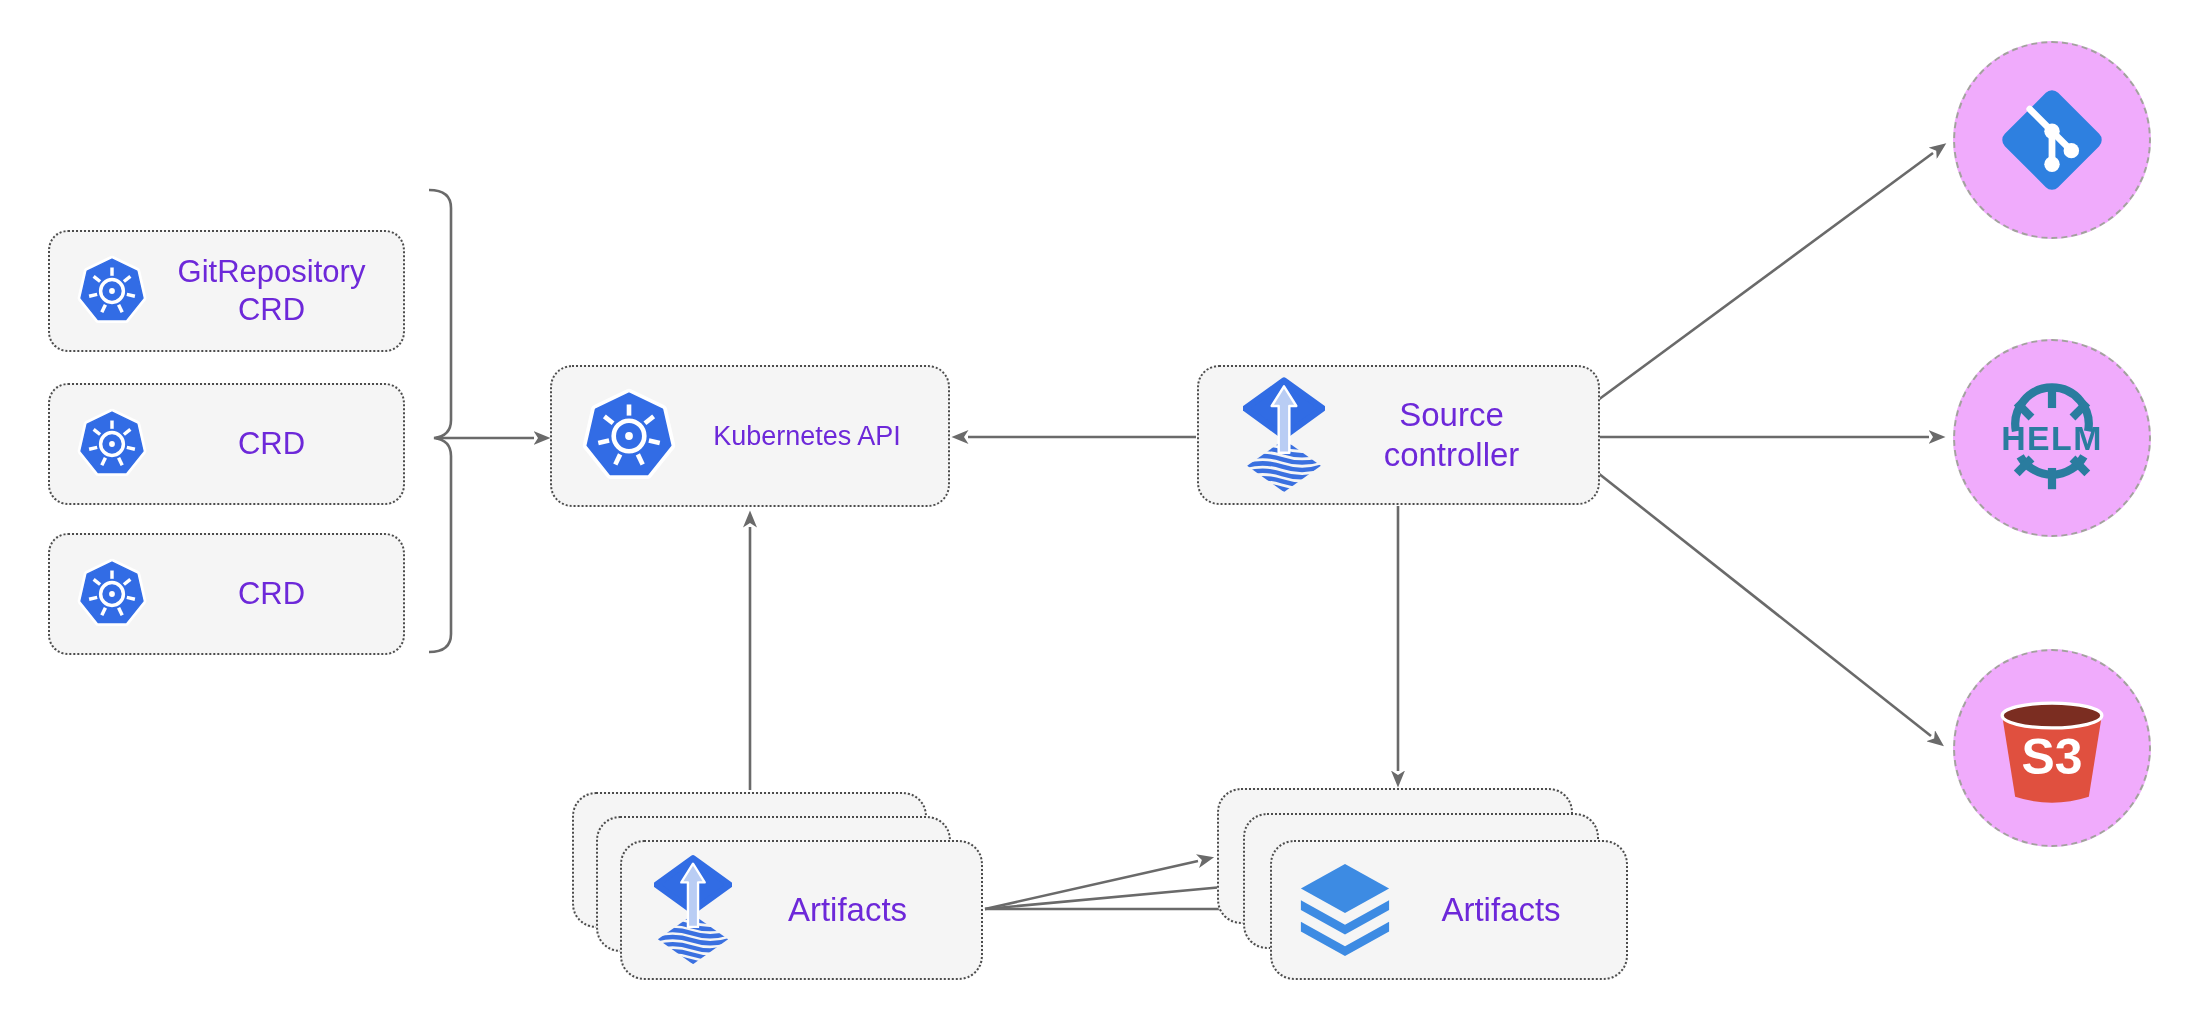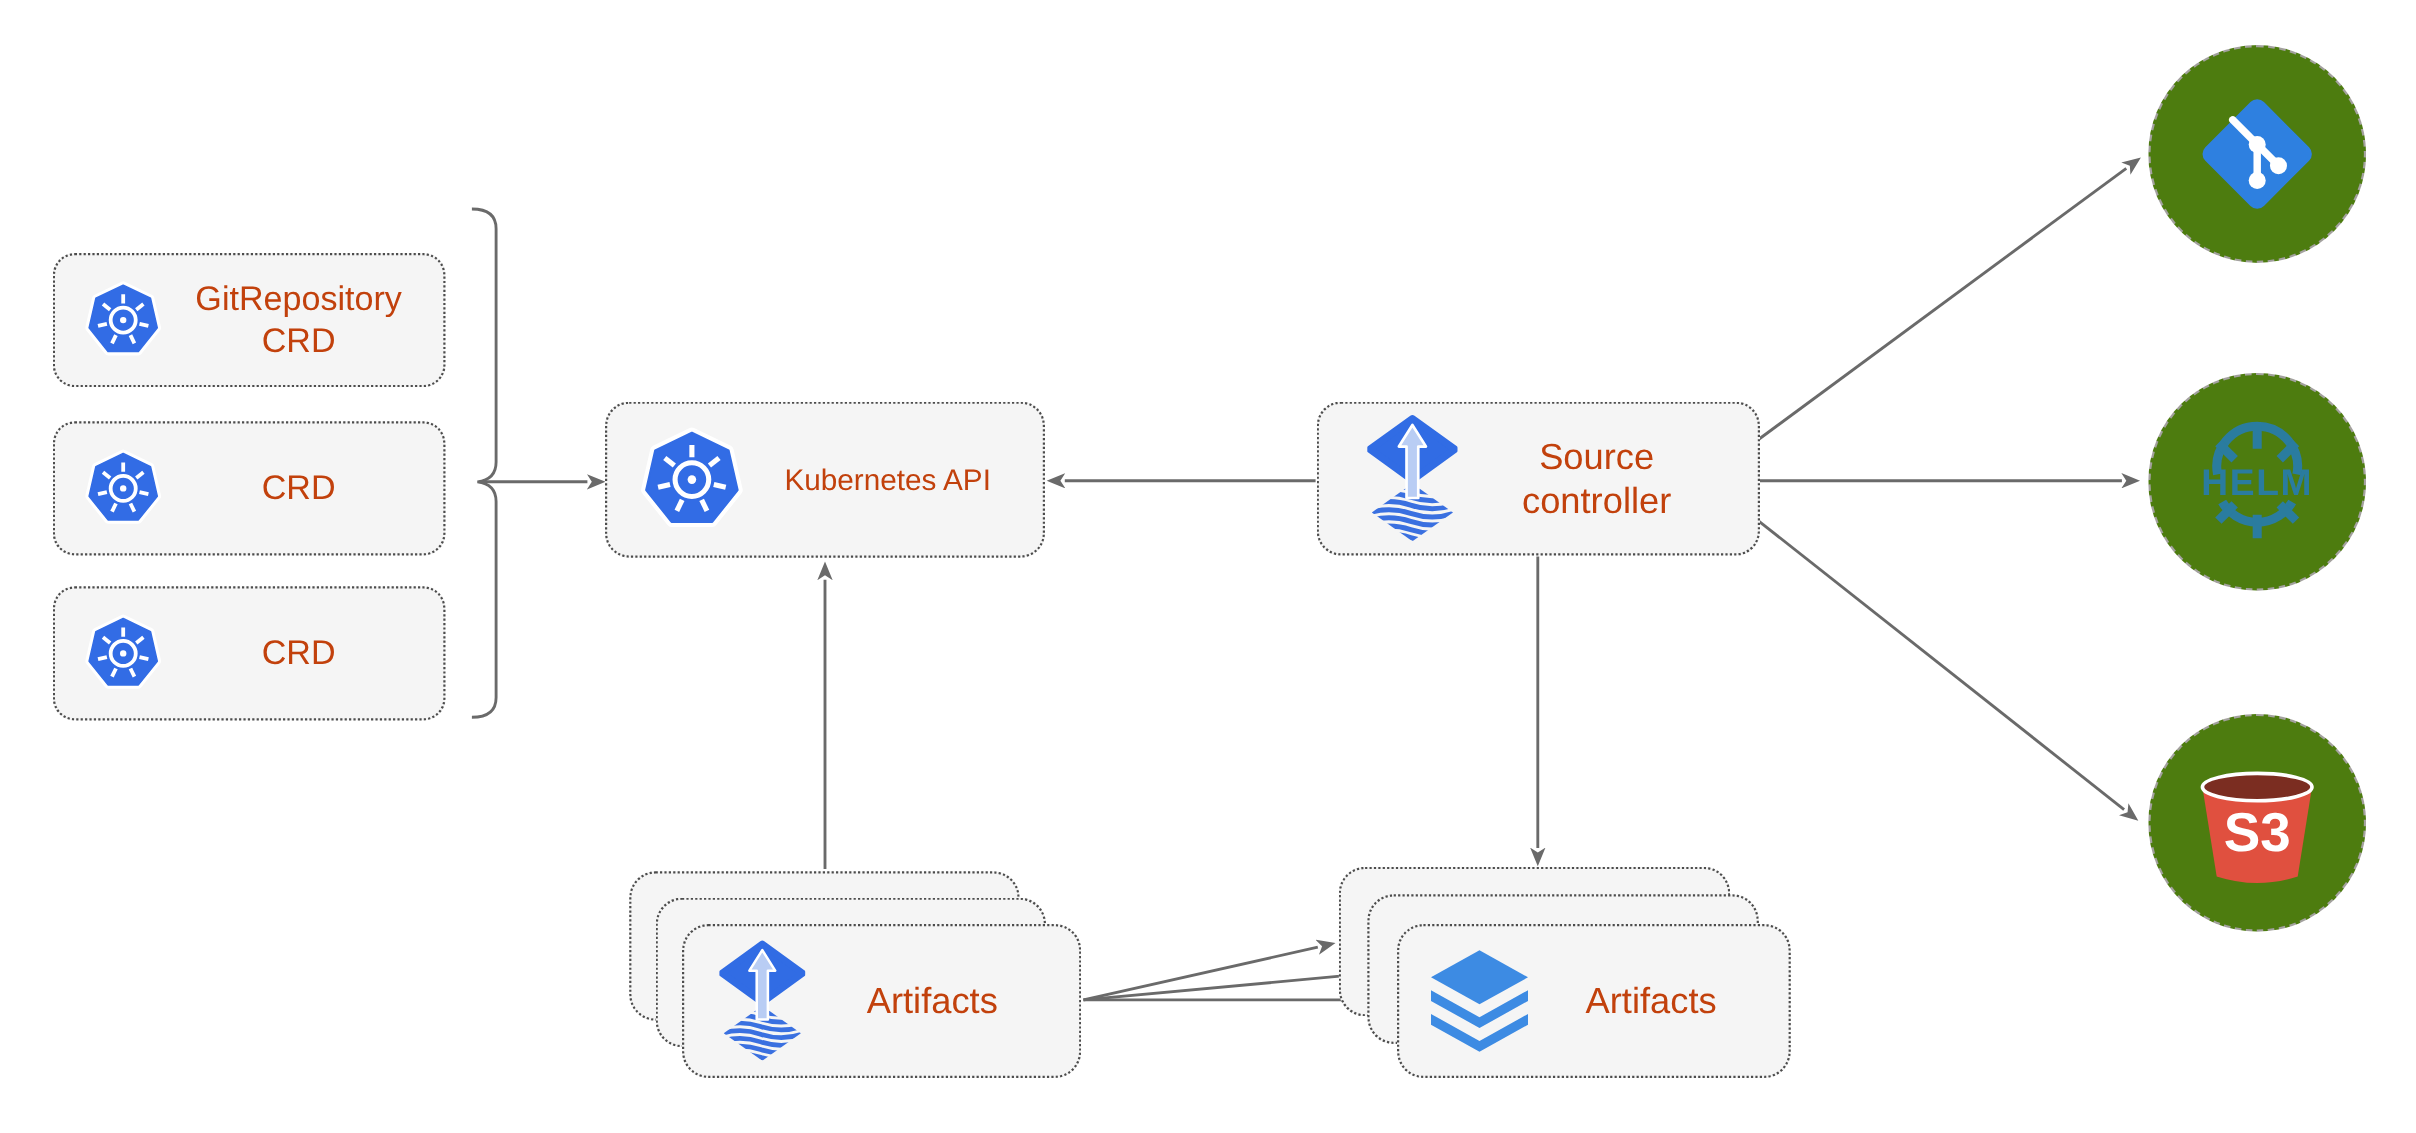--- a/index.html
+++ b/index.html
@@ -23,40 +23,40 @@
     display:flex;
     align-items:center;
   }
   .node { border-radius:22px; }
   .stack-card { border-radius:24px; }
 
   .crd { left:48px; width:357px; height:122px; border-radius:20px; padding-left:24px; }
   .crd .lbl { flex:1; text-align:center; padding-right:10px; }
 
   .lbl {
-    color:#c2410c;
+    color:#6d28d9;
     font-size:31px;
     line-height:1.22;
     text-align:center;
   }
 
   .k8s-api-box { left:550px; top:365px; width:400px; height:142px; padding-left:26px; }
   .k8s-api-box .lbl { flex:1; font-size:27px; padding-right:14px; }
 
   .source-box { left:1197px; top:365px; width:403px; height:140px; padding-left:44px; }
   .source-box .lbl { flex:1; font-size:33px; padding-right:20px; }
 
   .front-card .lbl { flex:1; font-size:33px; padding-right:18px; }
 
   .circle {
     position:absolute;
     width:198px; height:198px;
     border-radius:50%;
     border:2.6px dashed #a3a19e;
-    background:#4d7c0f;
+    background:#f0abfc;
     display:flex; align-items:center; justify-content:center;
   }
 
   svg text {
     font-family:"Liberation Sans", sans-serif;
     font-weight:bold;
   }
 </style>
 </head>
 <body>

